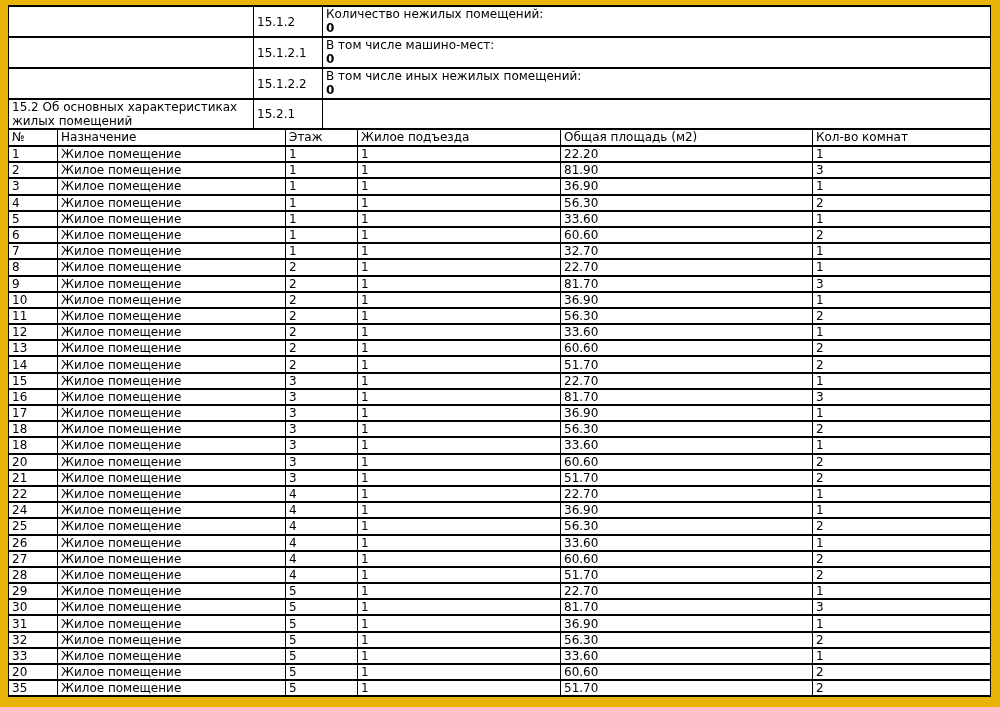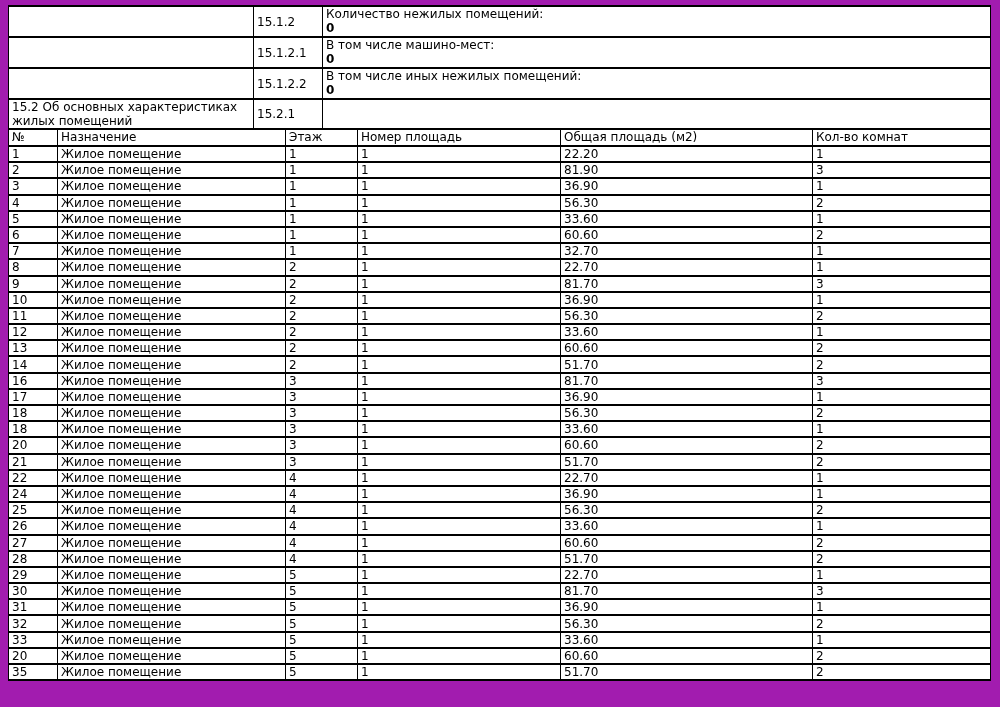--- a/index.html
+++ b/index.html
@@ -6,21 +6,21 @@
     margin: 0;
     padding: 0;
     background: #ffffff;
     font-family: "DejaVu Sans", "Liberation Sans", sans-serif;
     color: #000000;
   }
   .page {
     width: 1000px;
     height: 707px;
     overflow: hidden;
-    background: #a21caf;
+    background: #eab308;
     position: relative;
   }
   .doc {
     position: absolute;
     left: 8px;
     top: 5px;
     width: 982px;
   }
   table {
     border-collapse: collapse;
@@ -101,21 +101,21 @@
         <col style="width:72px">
         <col style="width:203px">
         <col style="width:252px">
         <col style="width:178px">
       </colgroup>
       <thead>
         <tr>
             <th>№</th>
             <th>Назначение</th>
             <th>Этаж</th>
-            <th>Номер площадь</th>
+            <th>Жилое подъезда</th>
             <th>Общая площадь (м2)</th>
             <th>Кол-во комнат</th>
           </tr>
       </thead>
       <tbody>
           <tr>
             <td>1</td>
             <td>Жилое помещение</td>
             <td>1</td>
             <td>1</td>
@@ -220,20 +220,28 @@
           </tr>
           <tr>
             <td>14</td>
             <td>Жилое помещение</td>
             <td>2</td>
             <td>1</td>
             <td>51.70</td>
             <td>2</td>
           </tr>
           <tr>
+            <td>15</td>
+            <td>Жилое помещение</td>
+            <td>3</td>
+            <td>1</td>
+            <td>22.70</td>
+            <td>1</td>
+          </tr>
+          <tr>
             <td>16</td>
             <td>Жилое помещение</td>
             <td>3</td>
             <td>1</td>
             <td>81.70</td>
             <td>3</td>
           </tr>
           <tr>
             <td>17</td>
             <td>Жилое помещение</td>

